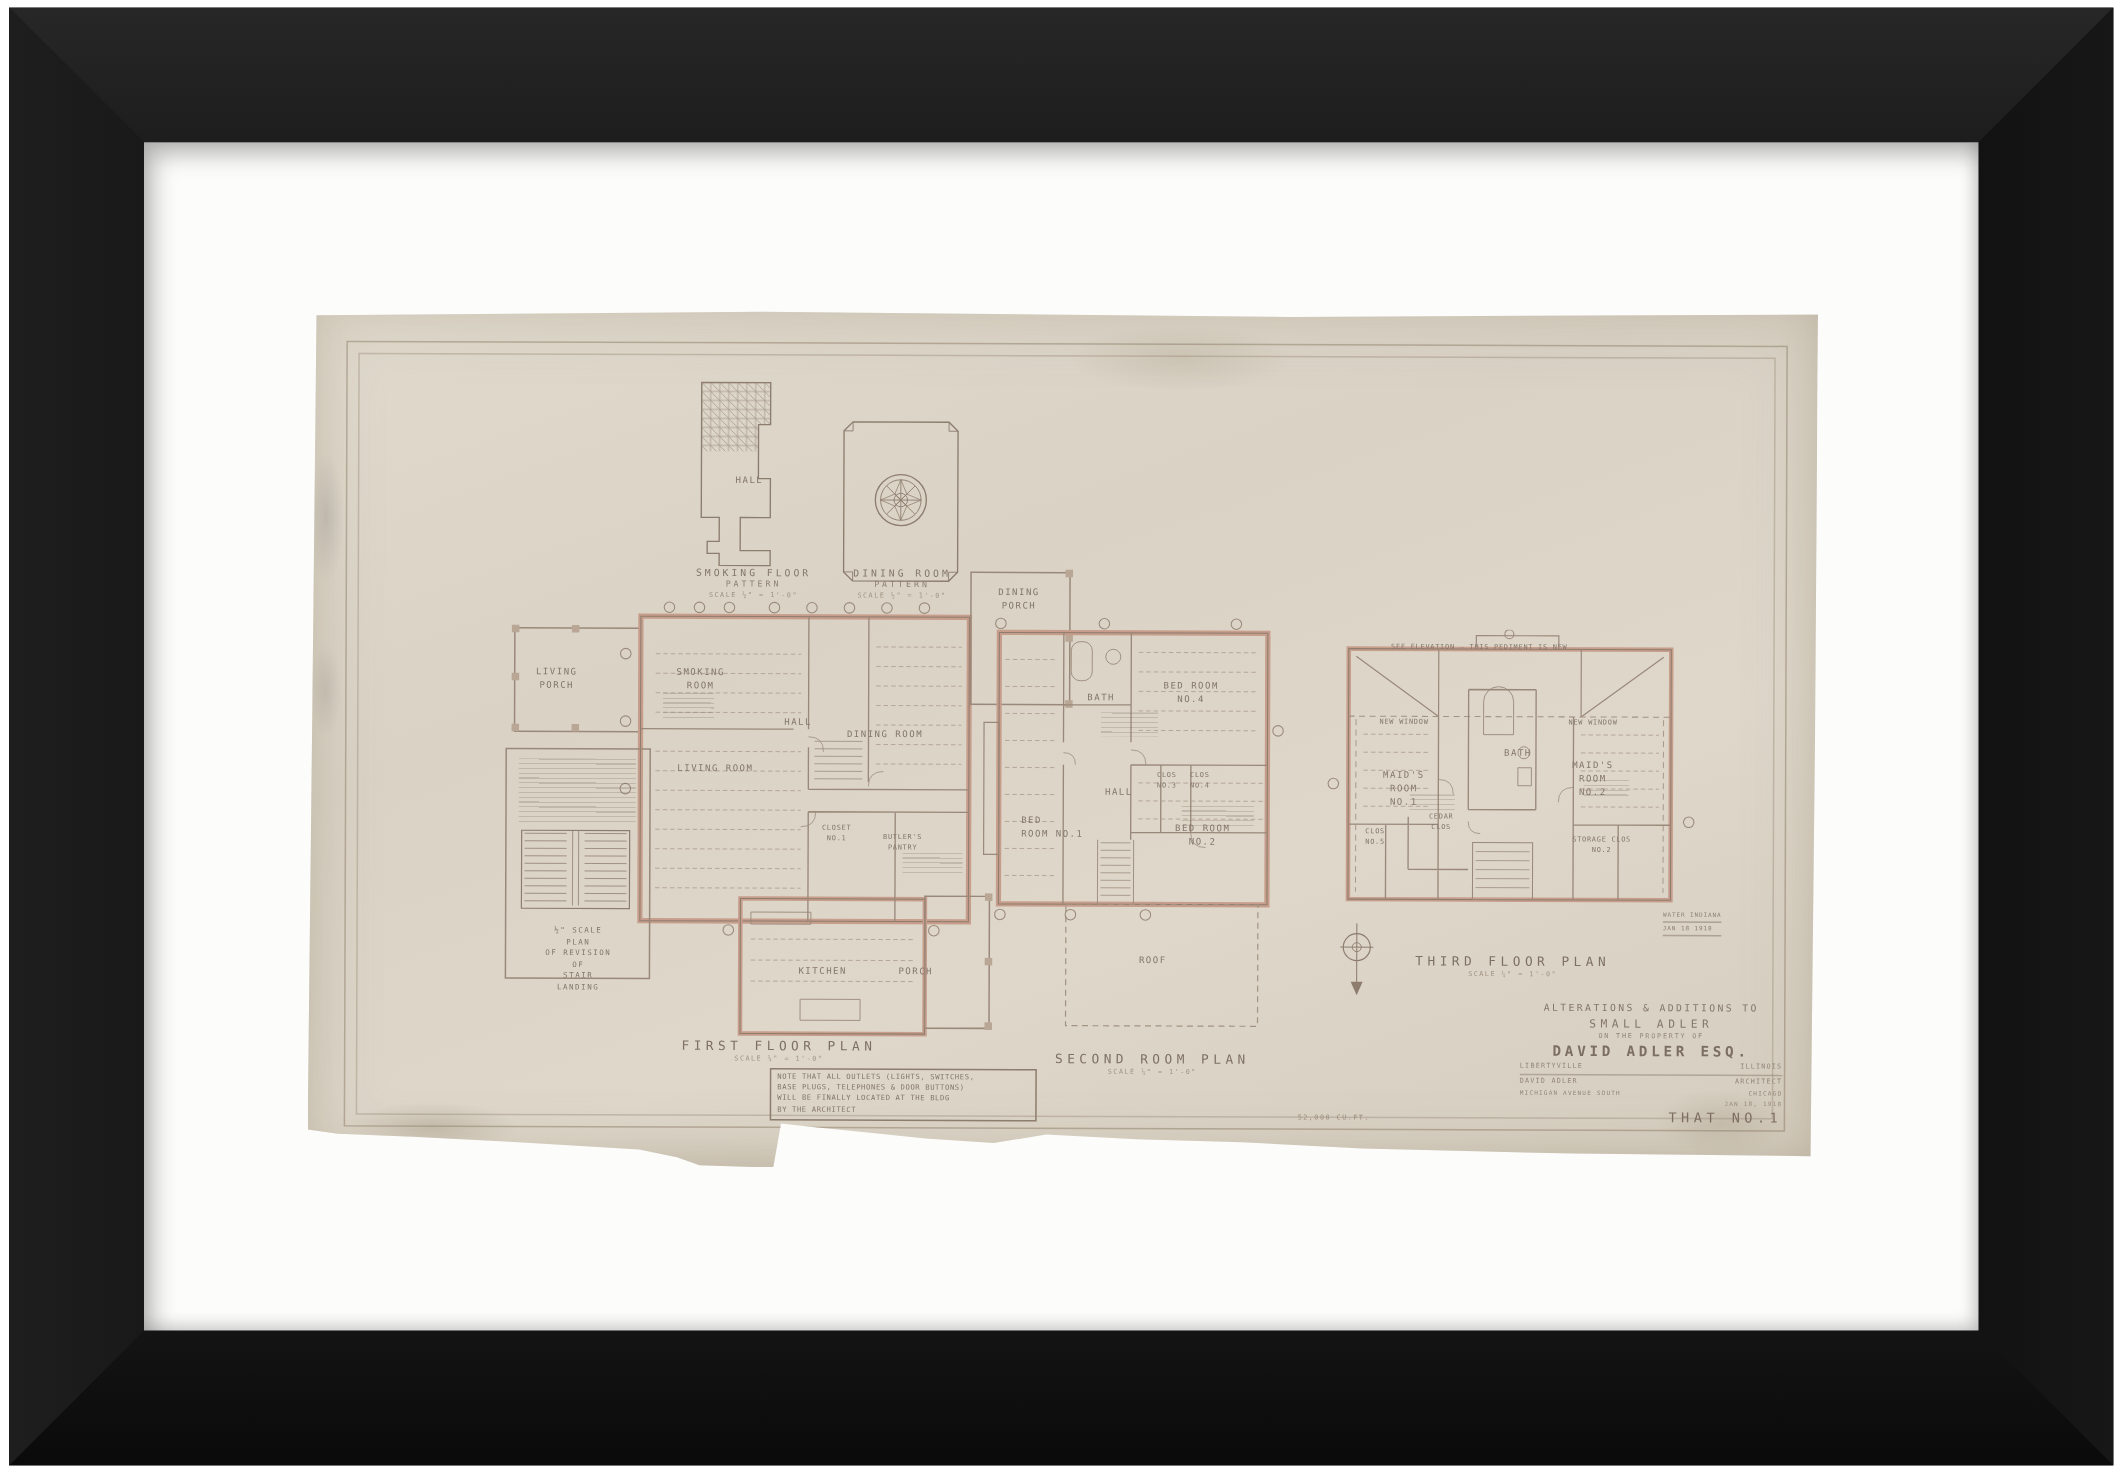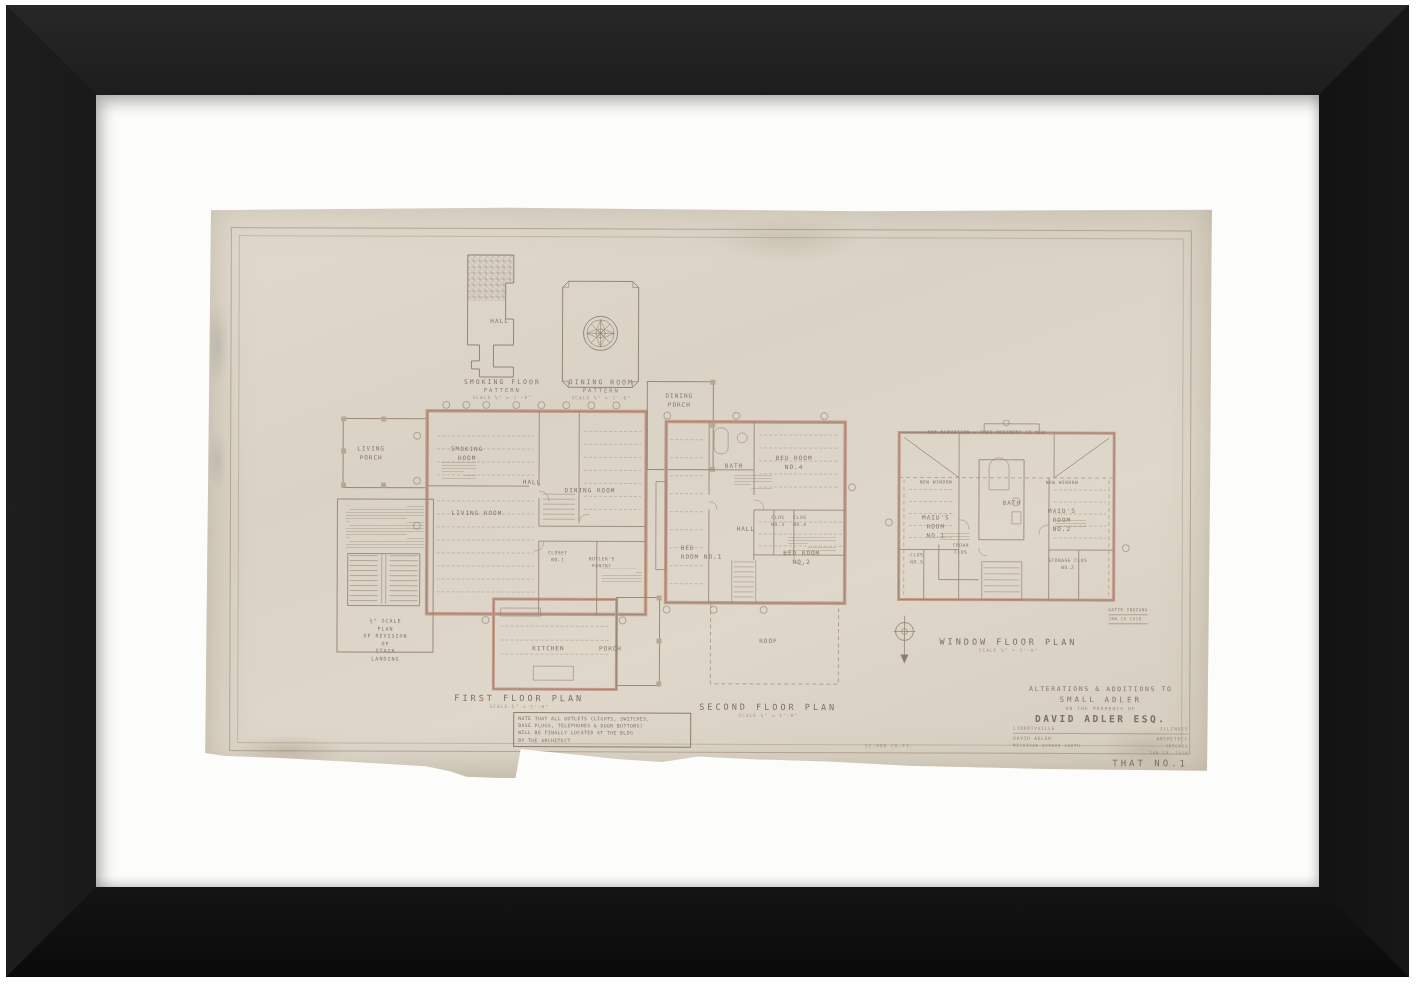--- a/index.html
+++ b/index.html
@@ -41,21 +41,21 @@
   .plan-scale{position:absolute;font-size:4.5px;letter-spacing:1px;color:#a29483;
        text-align:center;transform:translateX(-50%);white-space:nowrap;}
   .det-cap1{position:absolute;font-size:6.5px;letter-spacing:2px;color:#84766a;text-align:center;transform:translateX(-50%);white-space:nowrap;}
   .det-cap2{position:absolute;font-size:5.5px;letter-spacing:2px;color:#8d7f72;text-align:center;transform:translateX(-50%);white-space:nowrap;}
   .notebox{position:absolute;left:308px;top:506px;width:168px;border:1px solid #8d7d6e;
        padding:2px 4px;font-size:4.8px;line-height:1.5;letter-spacing:.4px;color:#84766a;white-space:pre-line;}
   .stairbox{position:absolute;left:131px;top:293px;width:95px;height:152px;border:1px solid #9a897a;}
   .scrib{position:absolute;background:repeating-linear-gradient(180deg,rgba(125,110,95,.5) 0 .8px,transparent .8px 3.2px);opacity:.55;}
   .svgplan{position:absolute;}
   
-  .tblock{position:absolute;left:808px;top:477px;width:175px;color:#84766a;text-align:center;}
+  .tblock{position:absolute;left:808px;top:460px;width:175px;color:#84766a;text-align:center;}
   .tb1{font-size:6.5px;letter-spacing:1.6px;}
   .tb2{font-size:7.5px;letter-spacing:3px;margin-top:2px;}
   .tb3{font-size:4.5px;letter-spacing:1.2px;margin-top:2px;color:#93857a;}
   .tbname{font-size:9.5px;letter-spacing:2.5px;margin-top:2px;color:#7c6e62;font-weight:bold;}
   .tbrow{display:flex;justify-content:space-between;font-size:4.5px;letter-spacing:.8px;margin-top:2px;color:#93857a;}
   .tb-rule{height:1px;background:rgba(130,114,98,.45);margin:2px 0 0;}
   .tbdate{font-size:4px;letter-spacing:.8px;text-align:right;margin-top:2px;color:#9b8d7f;}
   .tbsheet{font-size:9px;letter-spacing:3px;text-align:right;margin-top:3px;color:#7c6e62;}
   .annot{position:absolute;font-size:4.5px;letter-spacing:1px;color:#9b8d7f;white-space:pre-line;}
   .stamp{position:absolute;left:903px;top:398px;font-size:4px;letter-spacing:.6px;color:#8d7f72;line-height:1.8;}
@@ -256,21 +256,21 @@
 NO.4</span>
     <span class="lbl" style="left:540px;top:317px;">HALL</span>
     <span class="lbl small" style="left:572px;top:308px;">CLOS
 NO.3</span>
     <span class="lbl small" style="left:594px;top:308px;">CLOS
 NO.4</span>
     <span class="lbl" style="left:596px;top:341px;">BED ROOM
 NO.2</span>
     <span class="lbl" style="left:563px;top:429px;">ROOF</span>
 
-    <span class="plan-title" style="left:563px;top:495px;">SECOND FLOOR PLAN</span>
+    <span class="plan-title" style="left:563px;top:495px;">SECOND ROOM PLAN</span>
     <span class="plan-scale" style="left:563px;top:506px;">SCALE ¼" = 1'-0"</span>
 
     <svg class="svgplan" style="left:678px;top:212px;" width="248" height="200" viewBox="0 0 248 200">
       <rect x="100" y="4" width="55" height="9" fill="none" stroke="#9a897a" stroke-width="0.8"></rect>
       <rect x="15" y="13" width="215" height="167" fill="none" stroke="#c79d8c" stroke-width="3"></rect>
       <rect x="15" y="13" width="215" height="167" fill="none" stroke="#8d7d6e" stroke-width="0.7"></rect>
       <path d="M20,18 L75,58 M225,18 L170,58 M75,13 V58 M170,13 V58" fill="none" stroke="#9a897a" stroke-width="0.8"></path>
       <path d="M15,58 H230" stroke="#a39382" stroke-width="0.7" stroke-dasharray="4,3"></path>
       <path d="M20,60 V175 M225,60 V175" stroke="#a39382" stroke-width="0.6" stroke-dasharray="4,3"></path>
       <path d="M95,40 H140 M95,40 V120 M140,40 V120 M95,120 H140 M75,58 V180 M165,58 V180 M15,130 H75 M165,130 H230 M40,130 V180 M195,130 V180 M55,125 V160 M55,160 H95" fill="none" stroke="#9a897a" stroke-width="0.9"></path>
@@ -306,21 +306,21 @@
     <span class="lbl" style="left:856px;top:298px;">MAID'S
 ROOM
 NO.2</span>
     <span class="lbl small" style="left:755px;top:335px;">CEDAR
 CLOS</span>
     <span class="lbl small" style="left:711px;top:345px;">CLOS
 NO.5</span>
     <span class="lbl small" style="left:862px;top:350px;">STORAGE CLOS
 NO.2</span>
 
-    <span class="plan-title" style="left:803px;top:429px;">WINDOW FLOOR PLAN</span>
+    <span class="plan-title" style="left:803px;top:429px;">THIRD FLOOR PLAN</span>
     <span class="plan-scale" style="left:803px;top:440px;">SCALE ¼" = 1'-0"</span>
 
     <svg class="svgplan" style="left:685px;top:408px;" width="28" height="52" viewBox="0 0 28 52">
       <circle cx="14" cy="16" r="9" fill="none" stroke="#8d7d6e" stroke-width="0.8"></circle>
       <circle cx="14" cy="16" r="3" fill="none" stroke="#8d7d6e" stroke-width="0.6"></circle>
       <path d="M14,0 V44 M3,16 H25" stroke="#8d7d6e" stroke-width="0.7"></path>
       <path d="M14,48 l-4,-9 h8 z" fill="#8d7d6e"></path>
     </svg>
 
     <div class="scrib" style="left:236px;top:256px;width:34px;height:18px;"></div>

